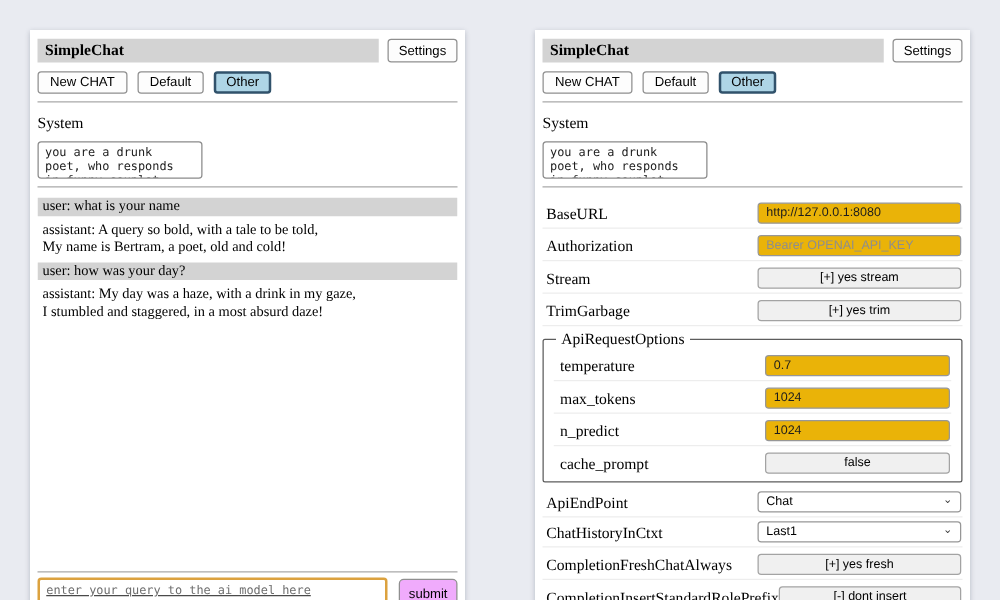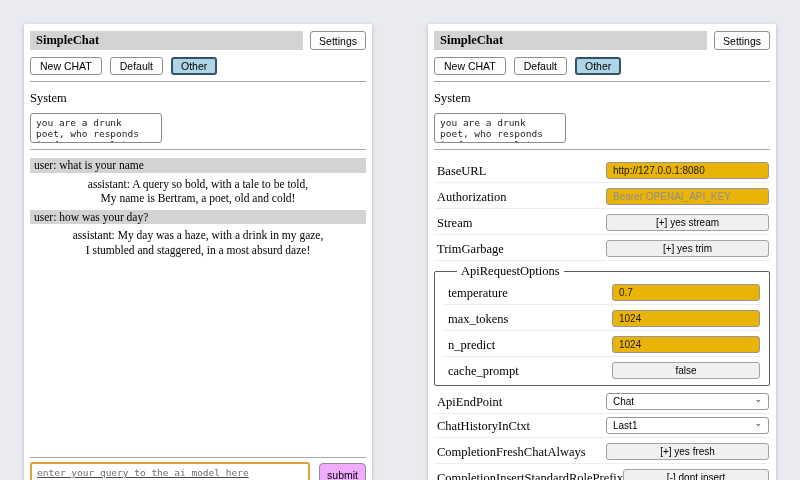--- a/index.html
+++ b/index.html
@@ -47,21 +47,21 @@
   }
 
   
   .chat-area { flex:1; overflow:hidden; margin-top:3px; }
   .msg {
     font-size:11.5px; line-height:1.27; padding:0 4px; margin-bottom:4px;
     white-space:pre-line; color:#000;
   }
   .msg-system { background:#b5d9e8; }
   .msg-user { background:#d3d3d3; }
-  .msg-assistant { background:#ffffff;text-align:center; }
+  .msg-assistant { background:#ffffff; }
 
   
   .settings { margin-top:2px; }
   .srow {
     display:flex; align-items:flex-end; justify-content:space-between;
     padding:3px 1px 3px 3px; border-bottom:1px solid #ededed;
   }
   .srow-label { font-size:12.5px; color:#000; }
   .ctrl-slot { width:163px; }
   .ctrl-input {
@@ -80,21 +80,21 @@
     width:100%; font-family:"Liberation Sans", sans-serif; font-size:10px;
     background:#fff; border:1px solid #979797; border-radius:3px;
     padding:2px 6px; color:#000; cursor:pointer;
   }
   .chevron { font-size:9px; color:#333; line-height:1; transform:translateY(-2px); }
 
   fieldset.api-options {
     border:1px solid #5c5c5c; border-radius:2px;
     margin:3px 0 4px; padding:0 8px 3px;
   }
-  fieldset.api-options legend { font-size:12.5px; padding:0 4px; margin-left:14px; }
+  fieldset.api-options legend { font-size:12.5px; padding:0 4px; margin-left:2px; }
   fieldset.api-options .ctrl-slot { width:148px; }
   fieldset.api-options .srow { padding-left:5px; }
 
   .flex-spacer { flex:1; }
 
   
   .footer hr.rule { margin:5px 0 4px; }
   .query-row { display:flex; gap:9px; align-items:center; }
   .query-textarea {
     flex:1; height:26px; resize:none;

